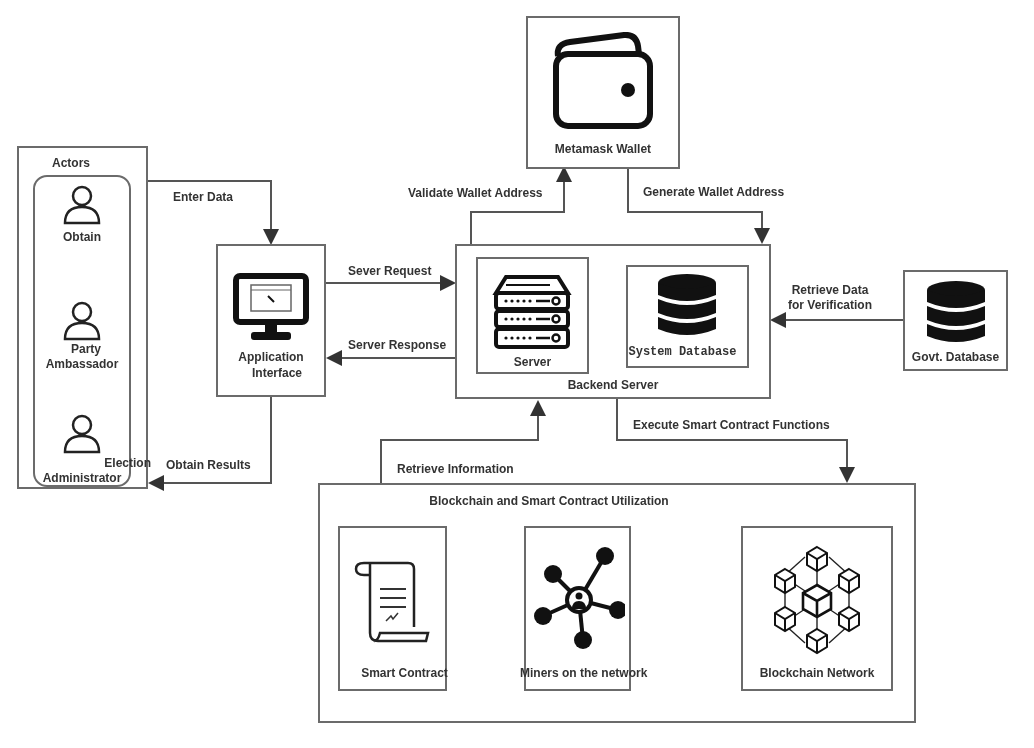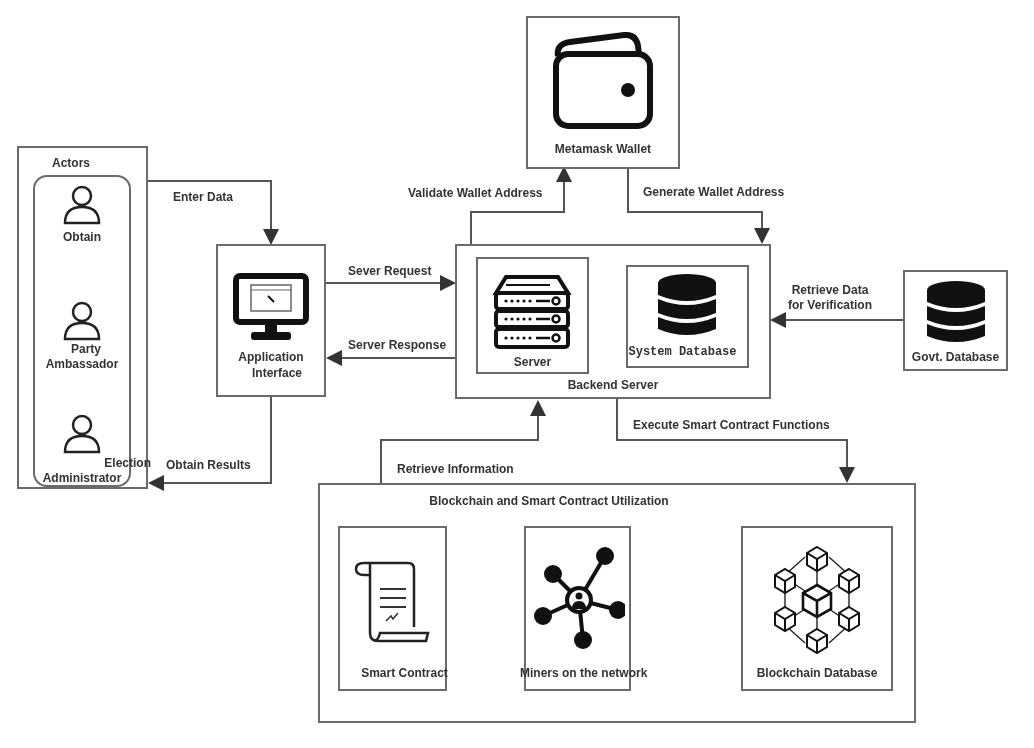--- a/index.html
+++ b/index.html
@@ -227,13 +227,13 @@
     <path d="M18,62 L28,68 V80 L18,86 L8,80 V68 Z"></path>
       <path d="M8,68 L18,74 L28,68 M18,74 V86"></path>
     <path d="M82,62 L92,68 V80 L82,86 L72,80 V68 Z"></path>
       <path d="M72,68 L82,74 L92,68 M82,74 V86"></path>
     <path d="M50,84 L60,90 V102 L50,108 L40,102 V90 Z"></path>
       <path d="M40,90 L50,96 L60,90 M50,96 V108"></path>
     <path d="M50,40 L64,48 V64 L50,72 L36,64 V48 Z" stroke-width="2.6"></path>
       <path d="M36,48 L50,56 L64,48 M50,56 V72" stroke-width="2.6"></path>
   </g>
 </svg>
-<div class="lbl" style="left:741px;top:666px;width:152px;">Blockchain Database</div>
+<div class="lbl" style="left:741px;top:666px;width:152px;">Blockchain Network</div>
 
 </body></html>

